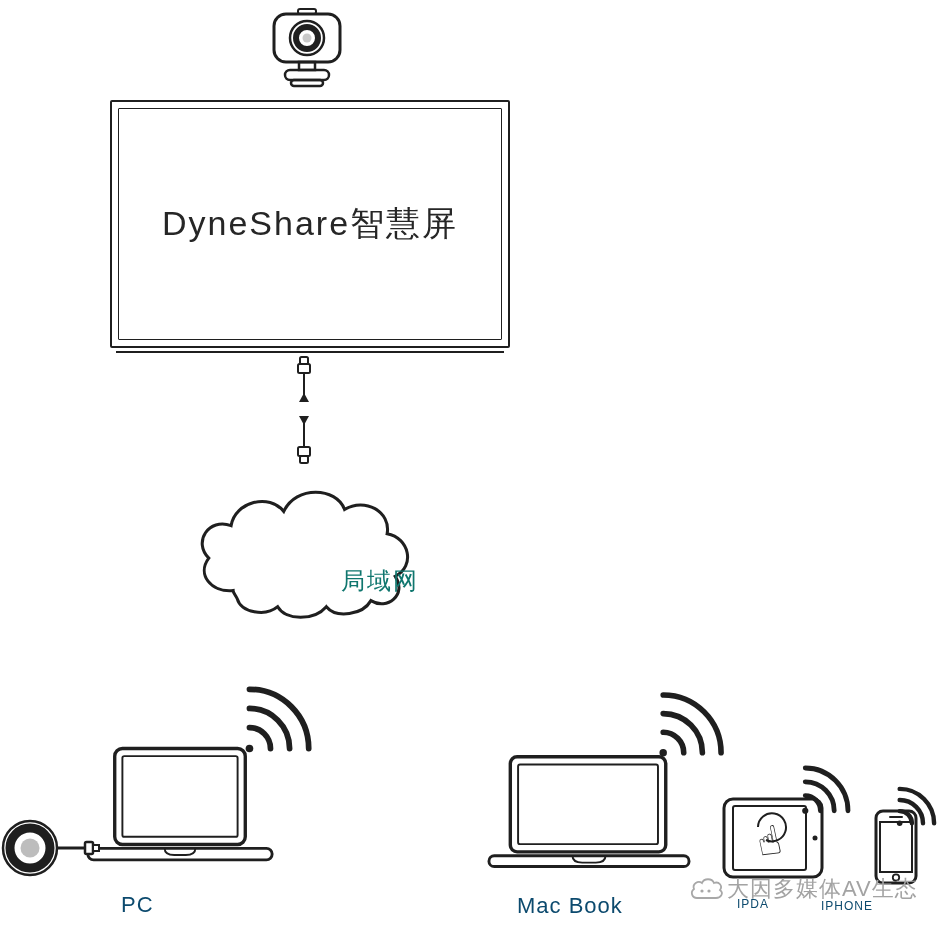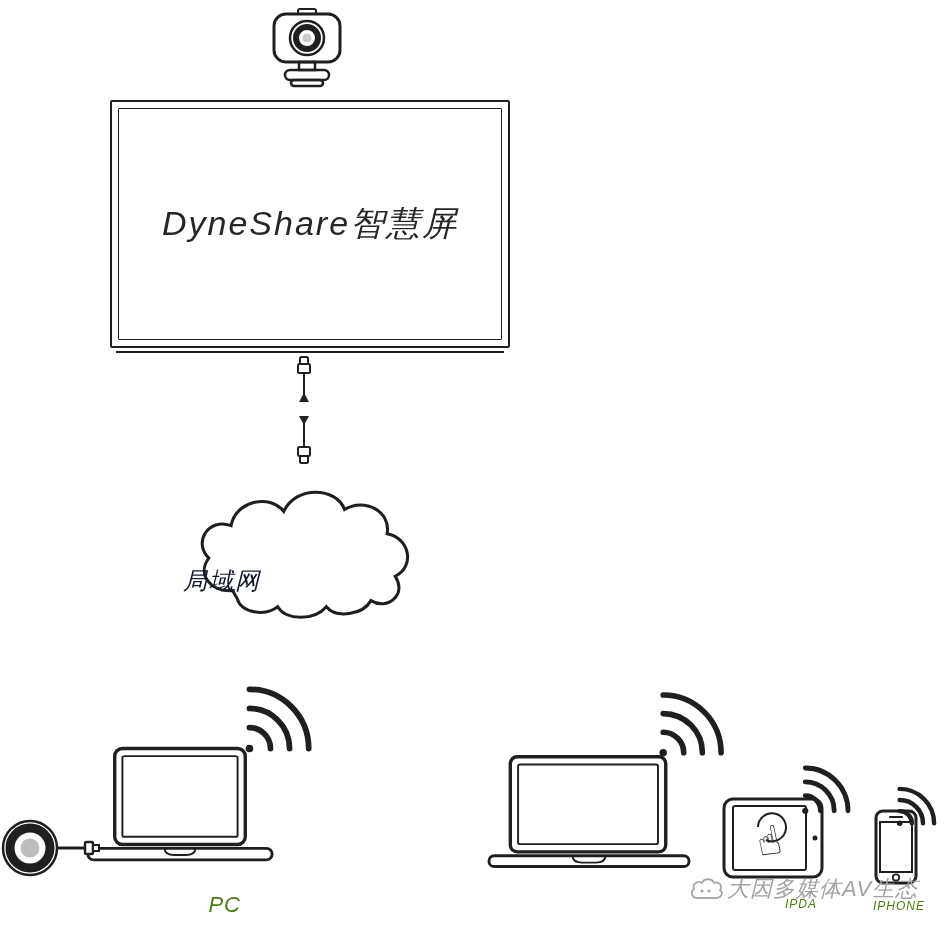--- a/index.html
+++ b/index.html
@@ -1,44 +1,44 @@
 <!DOCTYPE html>
 <html><head>
 <meta charset="utf-8">
 <style>
   html,body{margin:0;padding:0;background:#ffffff;}
   #canvas{
     position:relative;width:947px;height:931px;background:#ffffff;overflow:hidden;
-    font-family:"Liberation Sans","DejaVu Sans",sans-serif;color:#1a1a1a;font-style:italic;
+    font-family:"Liberation Sans","DejaVu Sans",sans-serif;color:#1a1a1a;
   }
   .abs{position:absolute;}
   .label{
-    text-align:right;font-size:22px;letter-spacing:1px;color:#4d7c0f;
+    text-align:left;font-size:22px;letter-spacing:1px;color:#0c4a6e;
   }
   .label.small{font-size:12px;}
   
   .monitor{
     border:2px solid #1f1f1f;background:#ffffff;border-radius:2px;
     display:flex;align-items:center;justify-content:center;
   }
   .monitor-inner{
     position:absolute;left:6px;top:6px;right:6px;bottom:6px;
     border:1.5px solid #1f1f1f;border-radius:1px;
     display:flex;align-items:center;justify-content:center;
   }
   .monitor-title{
     font-size:34px;letter-spacing:2px;color:#262626;font-weight:500;
     white-space:nowrap;
   }
   .monitor-base-line{
     border-top:2px solid #1f1f1f;height:0;
   }
   .cloud-label{
-    position:absolute;left:0;right:0;top:58%;text-align:left;
-    font-size:24px;letter-spacing:2px;color:#0f172a;
+    position:absolute;left:0;right:0;top:58%;text-align:right;
+    font-size:24px;letter-spacing:2px;color:#0f766e;
   }
   .watermark{
     display:flex;align-items:center;gap:5px;color:#a3a3a3;
     font-size:22px;letter-spacing:1px;white-space:nowrap;
   }
   svg{display:block;overflow:visible;}
 </style>
 </head>
 <body>
 
@@ -138,20 +138,21 @@
 
   <div class="abs" style="left:487px;top:754px;width:204px;height:122px;">
     <svg width="204" height="122" viewBox="0 0 210 124" fill="none" stroke="#1f1f1f">
       <rect x="24" y="2" width="160" height="98" rx="7" stroke-width="3.5"></rect>
       <rect x="32" y="10" width="144" height="82" rx="2" stroke-width="2"></rect>
       <rect x="2" y="104" width="206" height="11" rx="5.5" stroke-width="3"></rect>
       <path d="M88 104 c0 5 4 7 10 7 h14 c6 0 10 -2 10 -7" stroke-width="2"></path>
     </svg>
   </div>
 
+  <div class="abs label" style="left:517px;top:893px;width:145px;">Mac Book</div>
 
   <div class="abs" style="left:797px;top:757px;width:62px;height:62px;">
     <svg width="62" height="62" viewBox="0 0 90 90" fill="none" stroke="#1f1f1f" stroke-linecap="round">
       <circle cx="12" cy="78" r="4.5" fill="#1f1f1f" stroke="none"></circle>
       <path d="M12 56 A 22 22 0 0 1 34 78" stroke-width="7"></path>
       <path d="M12 36 A 42 42 0 0 1 54 78" stroke-width="7"></path>
       <path d="M12 16 A 62 62 0 0 1 74 78" stroke-width="7"></path>
     </svg>
   </div>
 

